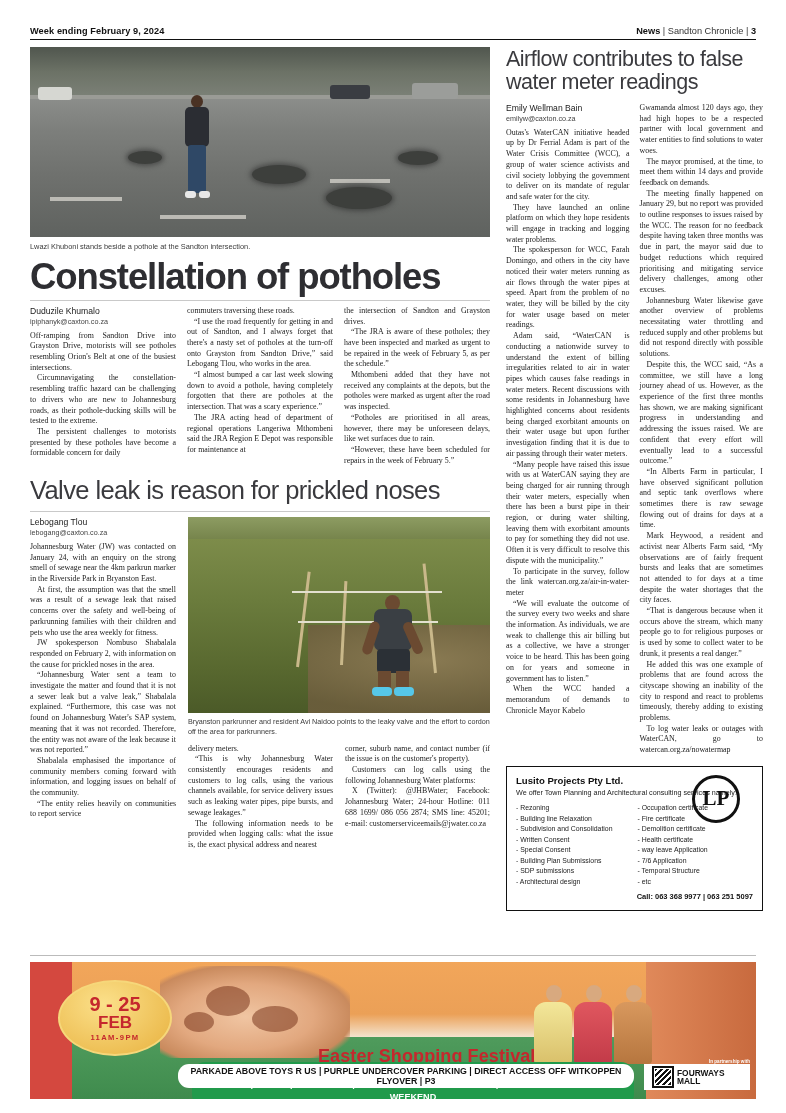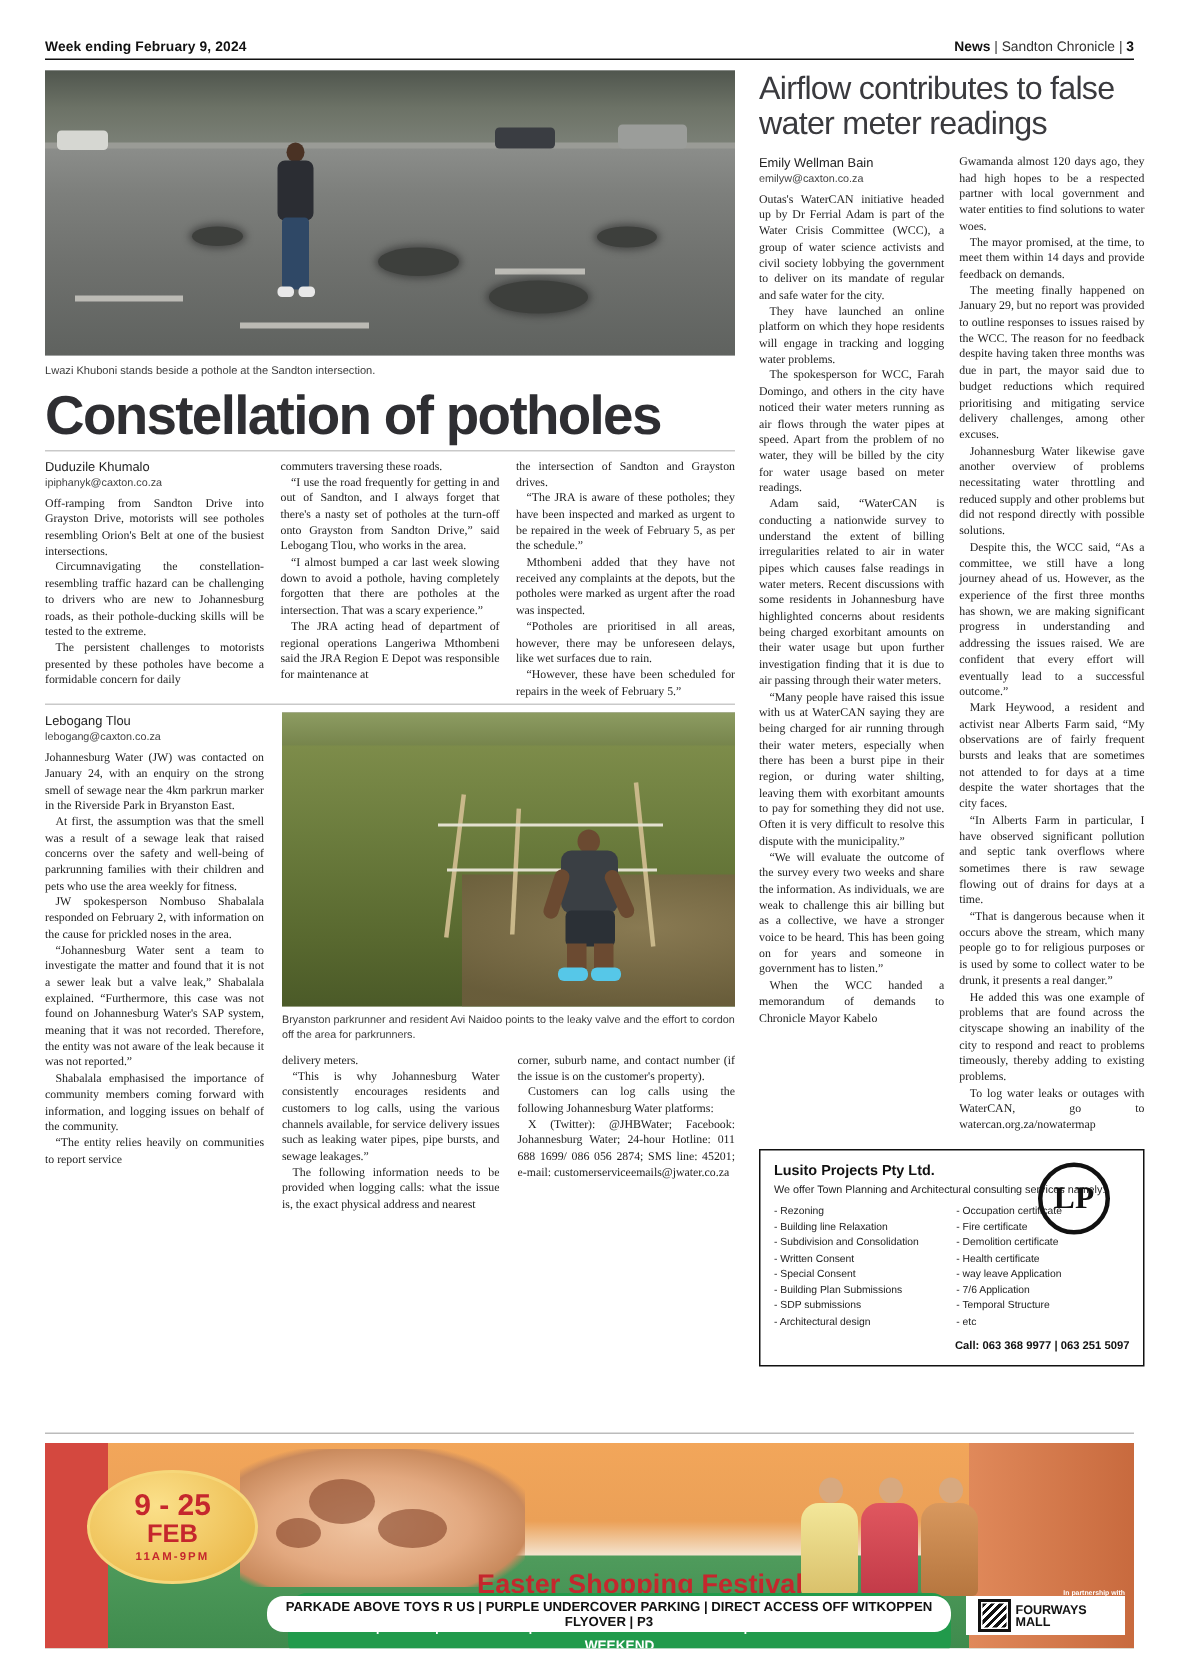--- a/index.html
+++ b/index.html
@@ -205,20 +205,21 @@
         </div>
         <div class="col article-text">
           <p class="first">the intersection of Sandton and Grayston drives.</p>
           <p>“The JRA is aware of these potholes; they have been inspected and marked as urgent to be repaired in the week of February 5, as per the schedule.”</p>
           <p>Mthombeni added that they have not received any complaints at the depots, but the potholes were marked as urgent after the road was inspected.</p>
           <p>“Potholes are prioritised in all areas, however, there may be unforeseen delays, like wet surfaces due to rain.</p>
           <p>“However, these have been scheduled for repairs in the week of February 5.”</p>
         </div>
       </div>
 
+      <h2 class="headline-sub">Valve leak is reason for prickled noses</h2>
       <div class="rule-thin"></div>
 
       <div class="cols2">
         <div style="width:146px;">
           <div class="byline">
             <div class="name">Lebogang Tlou</div>
             <div class="mail">lebogang@caxton.co.za</div>
           </div>
           <div class="article-text">
             <p class="first">Johannesburg Water (JW) was contacted on January 24, with an enquiry on the strong smell of sewage near the 4km parkrun marker in the Riverside Park in Bryanston East.</p>
@@ -279,32 +280,33 @@
           <div class="byline">
             <div class="name">Emily Wellman Bain</div>
             <div class="mail">emilyw@caxton.co.za</div>
           </div>
           <div class="article-text">
             <p class="first">Outas's WaterCAN initiative headed up by Dr Ferrial Adam is part of the Water Crisis Committee (WCC), a group of water science activists and civil society lobbying the government to deliver on its mandate of regular and safe water for the city.</p>
             <p>They have launched an online platform on which they hope residents will engage in tracking and logging water problems.</p>
             <p>The spokesperson for WCC, Farah Domingo, and others in the city have noticed their water meters running as air flows through the water pipes at speed. Apart from the problem of no water, they will be billed by the city for water usage based on meter readings.</p>
             <p>Adam said, “WaterCAN is conducting a nationwide survey to understand the extent of billing irregularities related to air in water pipes which causes false readings in water meters. Recent discussions with some residents in Johannesburg have highlighted concerns about residents being charged exorbitant amounts on their water usage but upon further investigation finding that it is due to air passing through their water meters.</p>
             <p>“Many people have raised this issue with us at WaterCAN saying they are being charged for air running through their water meters, especially when there has been a burst pipe in their region, or during water shilting, leaving them with exorbitant amounts to pay for something they did not use. Often it is very difficult to resolve this dispute with the municipality.”</p>
+            <p>To participate in the survey, follow the link watercan.org.za/air-in-water-meter</p>
             <p>“We will evaluate the outcome of the survey every two weeks and share the information. As individuals, we are weak to challenge this air billing but as a collective, we have a stronger voice to be heard. This has been going on for years and someone in government has to listen.”</p>
             <p>When the WCC handed a memorandum of demands to Chronicle Mayor Kabelo</p>
           </div>
         </div>
         <div class="col article-text">
           <p class="first">Gwamanda almost 120 days ago, they had high hopes to be a respected partner with local government and water entities to find solutions to water woes.</p>
           <p>The mayor promised, at the time, to meet them within 14 days and provide feedback on demands.</p>
           <p>The meeting finally happened on January 29, but no report was provided to outline responses to issues raised by the WCC. The reason for no feedback despite having taken three months was due in part, the mayor said due to budget reductions which required prioritising and mitigating service delivery challenges, among other excuses.</p>
           <p>Johannesburg Water likewise gave another overview of problems necessitating water throttling and reduced supply and other problems but did not respond directly with possible solutions.</p>
           <p>Despite this, the WCC said, “As a committee, we still have a long journey ahead of us. However, as the experience of the first three months has shown, we are making significant progress in understanding and addressing the issues raised. We are confident that every effort will eventually lead to a successful outcome.”</p>
+          <p>“In Alberts Farm in particular, I have observed significant pollution and septic tank overflows where sometimes there is raw sewage flowing out of drains for days at a time.</p>
           <p>Mark Heywood, a resident and activist near Alberts Farm said, “My observations are of fairly frequent bursts and leaks that are sometimes not attended to for days at a time despite the water shortages that the city faces.</p>
-          <p>“In Alberts Farm in particular, I have observed significant pollution and septic tank overflows where sometimes there is raw sewage flowing out of drains for days at a time.</p>
           <p>“That is dangerous because when it occurs above the stream, which many people go to for religious purposes or is used by some to collect water to be drunk, it presents a real danger.”</p>
           <p>He added this was one example of problems that are found across the cityscape showing an inability of the city to respond and react to problems timeously, thereby adding to existing problems.</p>
           <p>To log water leaks or outages with WaterCAN, go to watercan.org.za/nowatermap</p>
         </div>
       </div>
 
       <div class="ad-box">
         <div class="lp-logo">LP</div>
         <div class="ad-title">Lusito Projects Pty Ltd.</div>
         <div class="ad-sub">We offer Town Planning and Architectural consulting services namely:</div>

